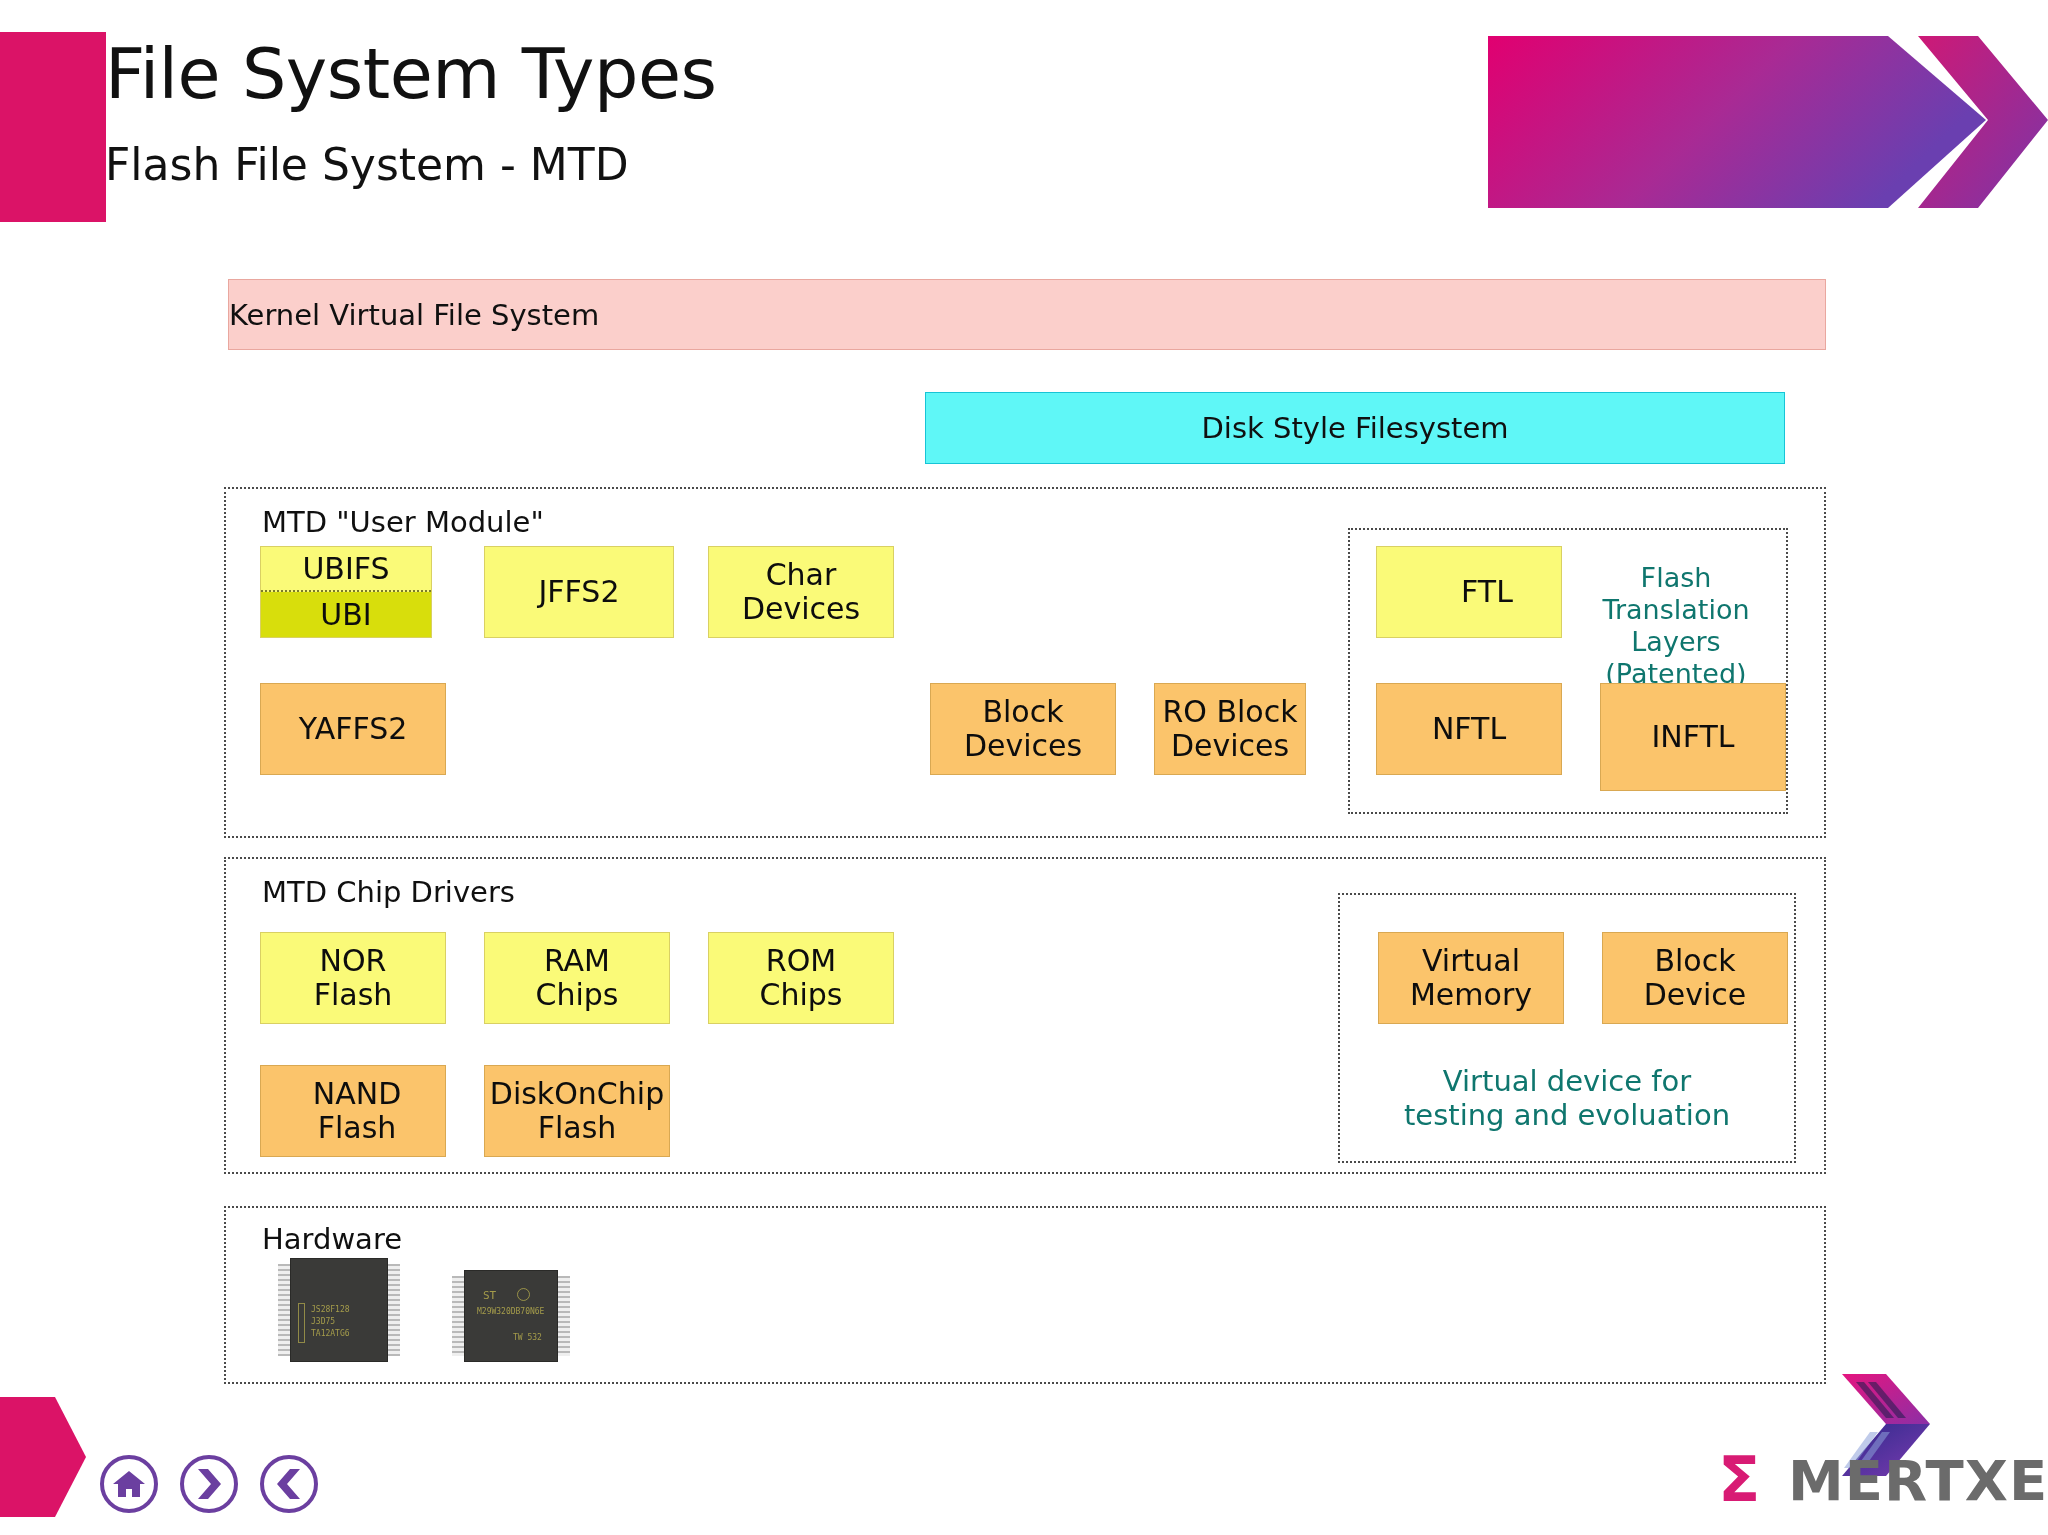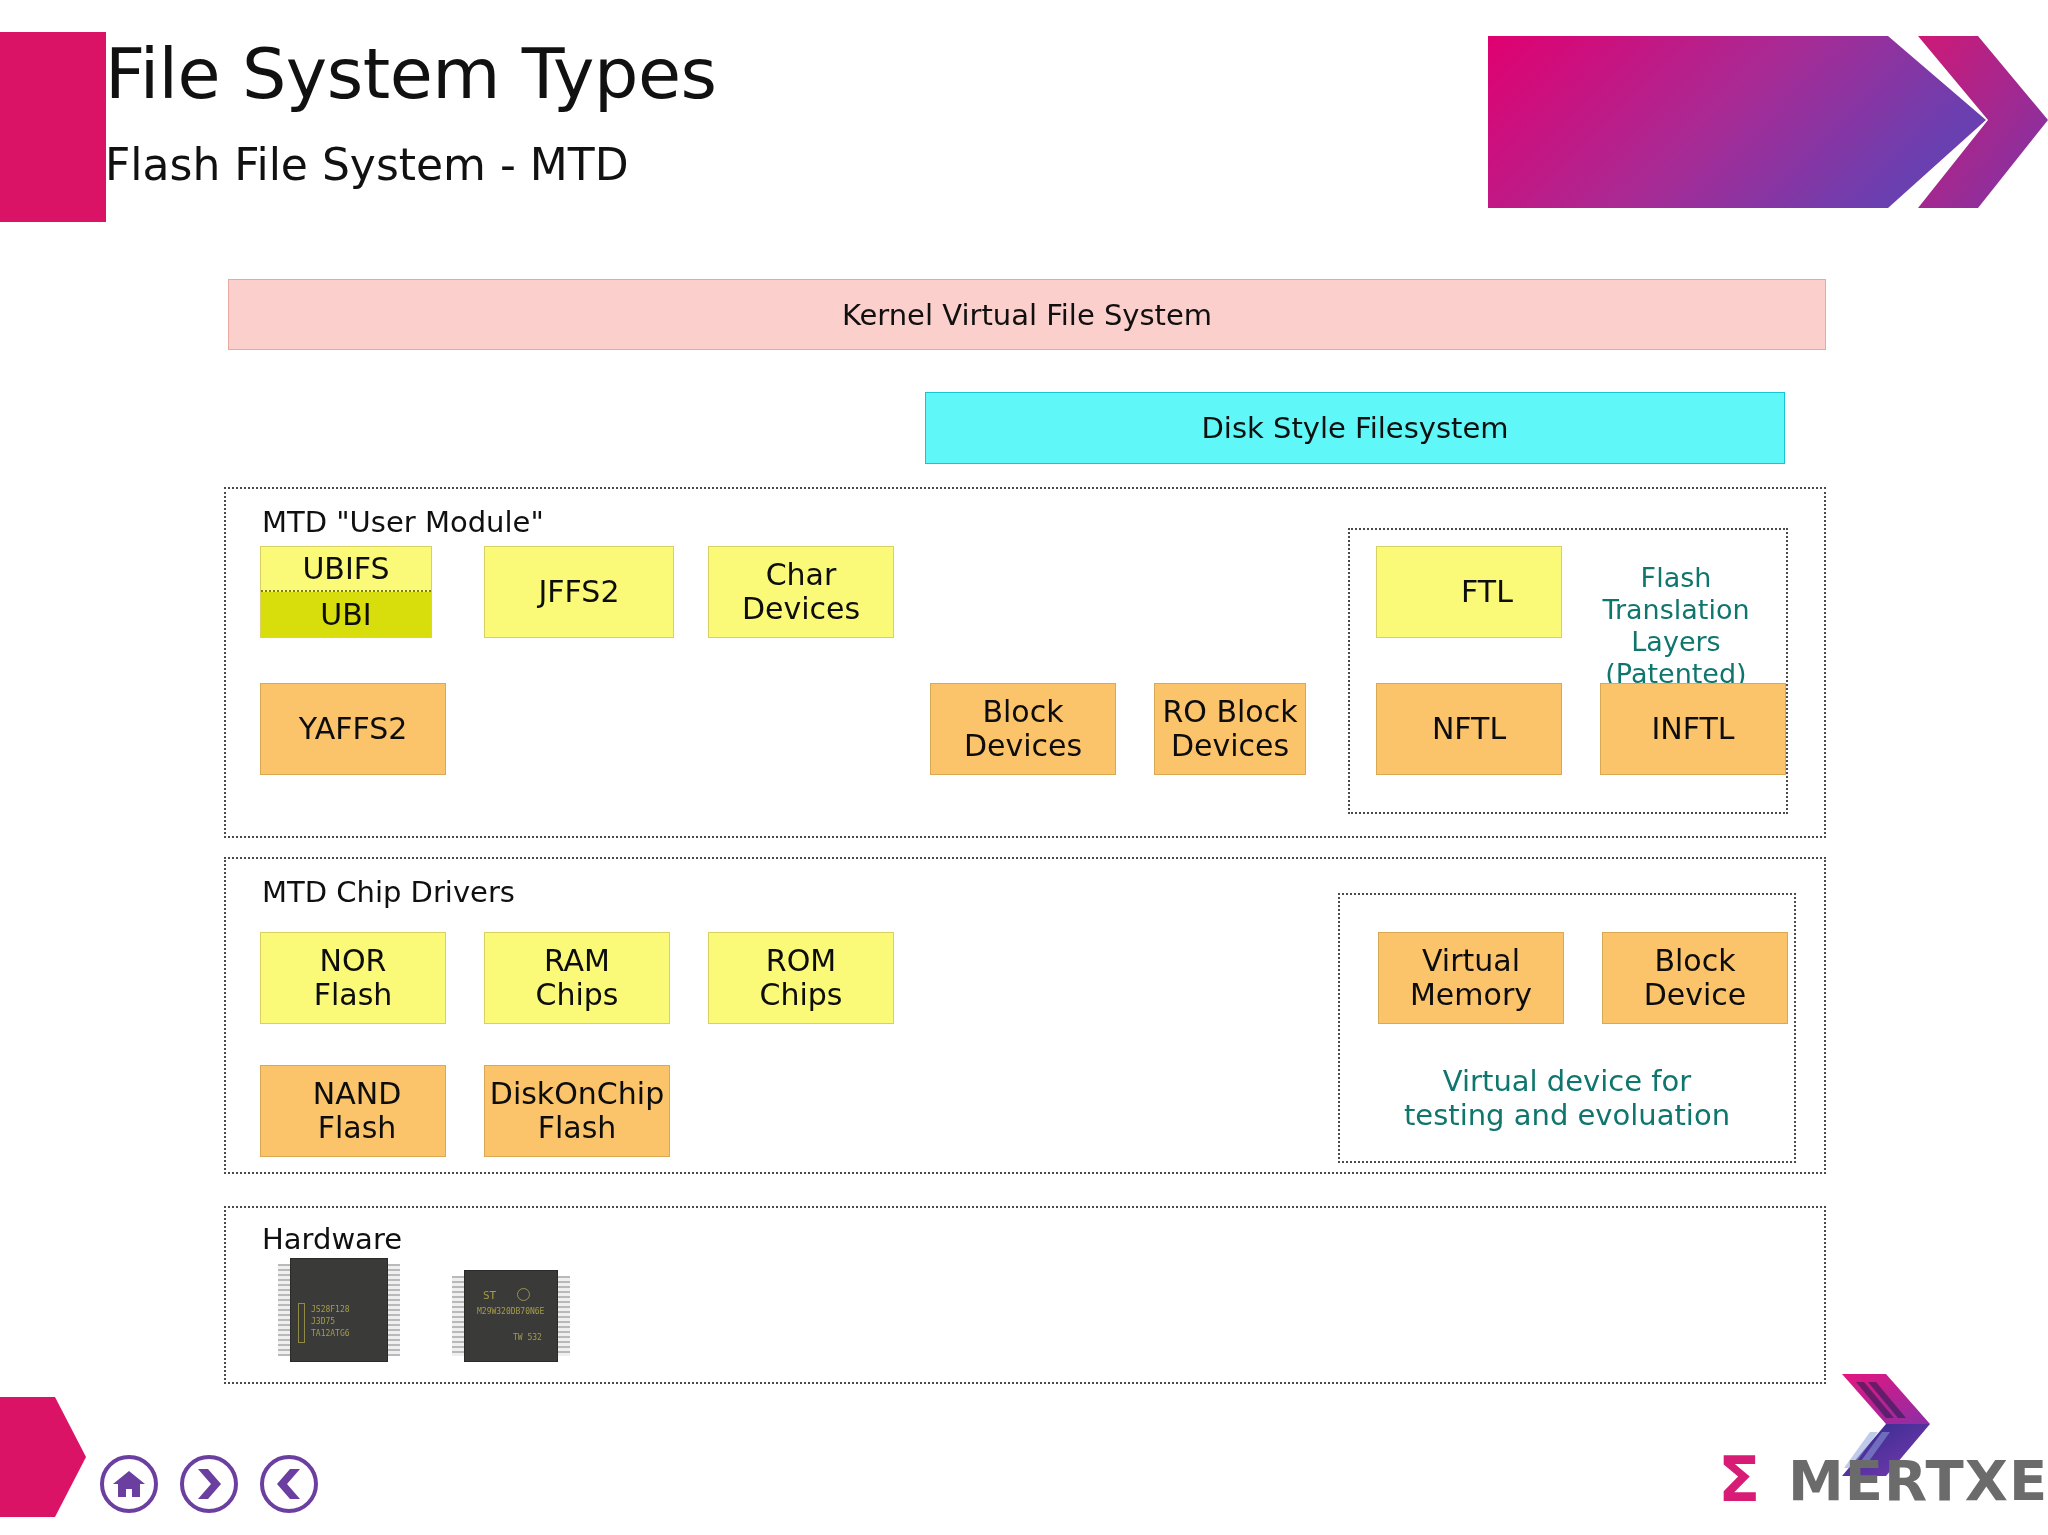--- a/index.html
+++ b/index.html
@@ -28,21 +28,21 @@
     font-size: 44px; font-weight: 400; color: #111;
     line-height: 1.05; white-space: nowrap;
   }
   .header-deco { position: absolute; right: 0; top: 18px; width: 560px; height: 205px; }
 
   
   .kvfs {
     position: absolute; left: 228px; top: 279px;
     width: 1598px; height: 71px;
     background: #FBCFCB; border: 1px solid #E9A79F;
-    display: flex; align-items: center; justify-content: center;
+    display: flex; align-items: center; 
     font-size: 29px; color: #101010;
   }
   .dsfs {
     position: absolute; left: 925px; top: 392px;
     width: 860px; height: 72px;
     background: #5FF7F7; border: 1px solid #17C4D6;
     display: flex; align-items: center; justify-content: center;
     font-size: 29px; color: #101010;
   }
 
@@ -206,21 +206,21 @@
     <span>FTL</span>
   </div>
   <div class="note" style="left:1572px; top:562px; width:208px;">
     <div>Flash Translation</div>
     <div>Layers</div>
     <div>(Patented)</div>
   </div>
   <div class="node orange" style="left:1376px; top:683px; width:186px; height:92px;">
     <span>NFTL</span>
   </div>
-  <div class="node orange" style="left:1600px; top:683px; width:186px; height:92px;">
+  <div class="node orange" style="left:1600px; top:683px; width:186px; height:108px;">
     <span>INFTL</span>
   </div>
 
   <div class="section sec-chip"></div>
   <div class="section-title" style="left:262px; top:875px;">MTD Chip Drivers</div>
 
   <div class="node yellow" style="left:260px; top:932px; width:186px; height:92px;">
     <span>NOR</span>
     <span>Flash</span>
   </div>

